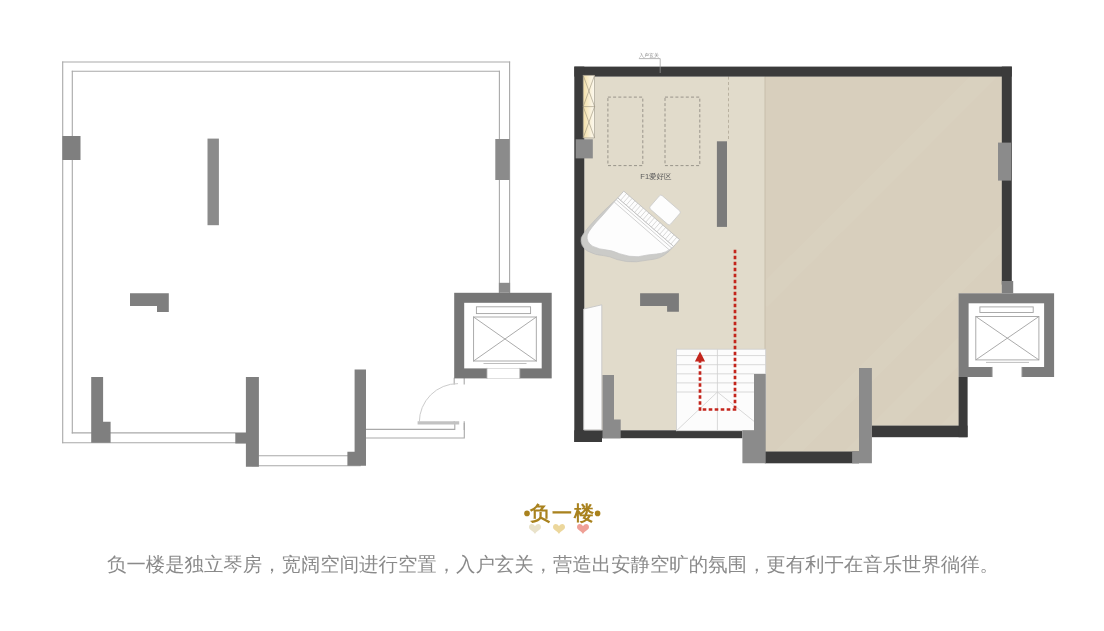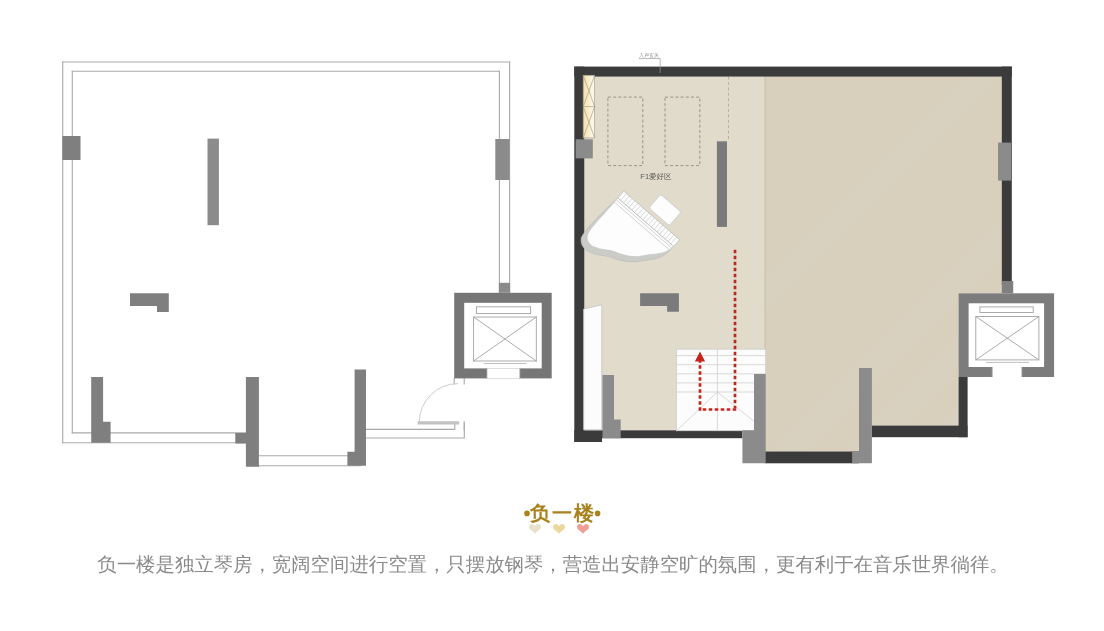--- a/index.html
+++ b/index.html
@@ -200,13 +200,13 @@
   <path transform="translate(535,529)" d="M0,5 C-1.4,1.8 -6,1.4 -6,-2 C-6,-4.8 -3.2,-5.9 -1.6,-4.4 C-0.6,-3.6 0,-2.7 0,-2.7 C0,-2.7 0.6,-3.6 1.6,-4.4 C3.2,-5.9 6,-4.8 6,-2 C6,1.4 1.4,1.8 0,5 Z" fill="#e9e2ca"></path>
 
   <path transform="translate(559,529)" d="M0,5 C-1.4,1.8 -6,1.4 -6,-2 C-6,-4.8 -3.2,-5.9 -1.6,-4.4 C-0.6,-3.6 0,-2.7 0,-2.7 C0,-2.7 0.6,-3.6 1.6,-4.4 C3.2,-5.9 6,-4.8 6,-2 C6,1.4 1.4,1.8 0,5 Z" fill="#ecd79c"></path>
 
   <path transform="translate(583,529)" d="M0,5 C-1.4,1.8 -6,1.4 -6,-2 C-6,-4.8 -3.2,-5.9 -1.6,-4.4 C-0.6,-3.6 0,-2.7 0,-2.7 C0,-2.7 0.6,-3.6 1.6,-4.4 C3.2,-5.9 6,-4.8 6,-2 C6,1.4 1.4,1.8 0,5 Z" fill="#efa096"></path>
 </g>
 </svg>
 
 <div class="title">负一楼</div>
 
-<div class="caption">负一楼是独立琴房，宽阔空间进行空置，只摆放钢琴，营造出安静空旷的氛围，更有利于在音乐世界徜徉。</div>
+<div class="caption">负一楼是独立琴房，宽阔空间进行空置，入户玄关，营造出安静空旷的氛围，更有利于在音乐世界徜徉。</div>
 
 </body></html>

